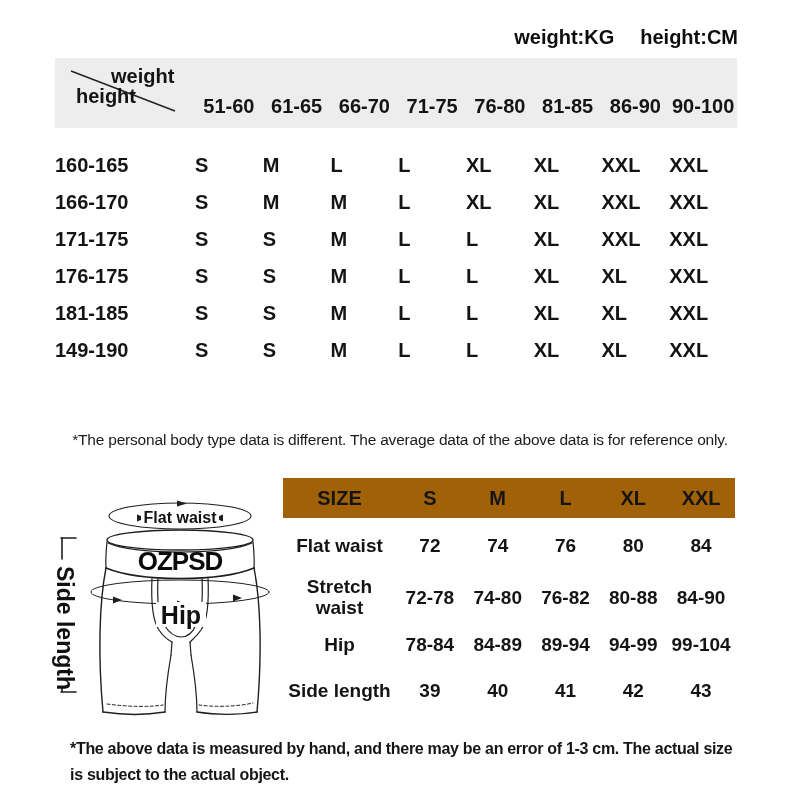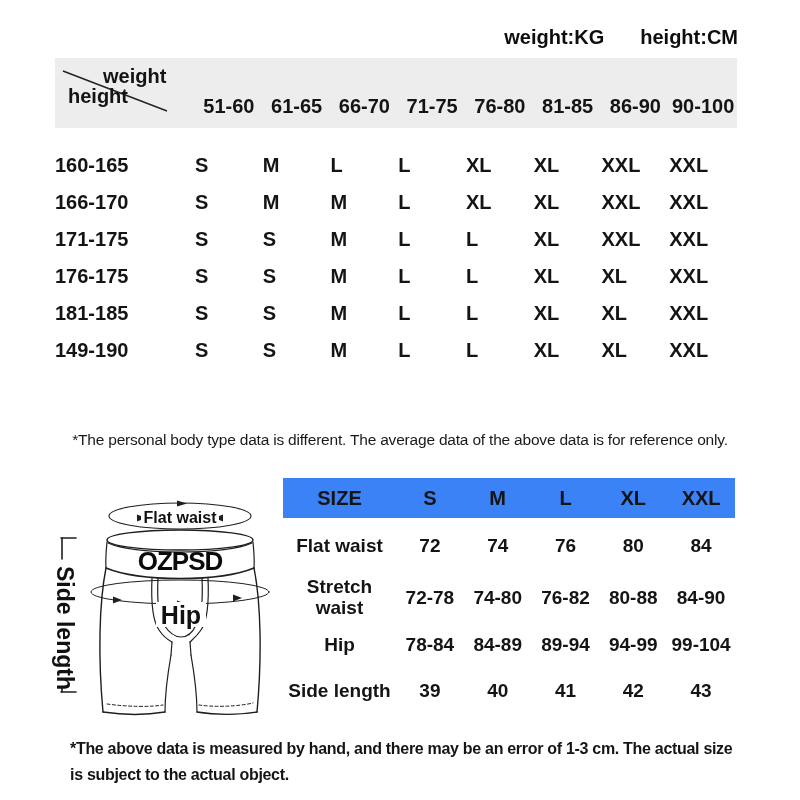--- a/index.html
+++ b/index.html
@@ -2,41 +2,41 @@
 <html><head>
 <meta charset="utf-8">
 <style>
   * { margin:0; padding:0; box-sizing:border-box; }
   html,body { background:#ffffff; }
   #page {
     position:relative; width:800px; height:800px; background:#fff;
     font-family:"Liberation Sans","DejaVu Sans",sans-serif; color:#141414; overflow:hidden;
   }
   
-  .units { position:absolute; top:26px; right:62px; display:flex; gap:36px;
+  .units { position:absolute; top:26px; right:62px; display:flex; gap:26px;
            font-size:20px; font-weight:700; color:#0e0e0e; }
   
   .t1 { position:absolute; left:55px; top:58px; width:682px; }
   .t1head { display:grid; grid-template-columns:140px repeat(8,1fr); background:#ededed; height:70px; }
   .t1head .col { display:flex; align-items:center; justify-content:center; padding-top:26px;
                  font-size:20px; font-weight:700; }
-  .corner { position:relative; height:100%; }
+  .corner { position:relative; height:100%;margin-left:8px; }
   .corner svg { position:absolute; left:0; top:0; }
   .corner .cw  { position:absolute; left:48px; top:7px;  font-size:20px; font-weight:700; }
   .corner .chh { position:absolute; left:13px; bottom:20px; font-size:20px; font-weight:700; }
   .t1body { padding-top:19px; }
   .t1row { display:grid; grid-template-columns:140px repeat(8,1fr); height:37px;
            align-items:center; text-align:left; font-size:20px; font-weight:700; }
   .note1 { position:absolute; top:399px; left:0; width:100%; text-align:center;
            font-size:15.5px; letter-spacing:-0.2px; white-space:nowrap; font-weight:400; color:#1a1a1a;margin-top:32px; }
   
   .diagram { position:absolute; left:45px; top:488px; width:250px; height:240px; }
   
   .t2 { position:absolute; left:283px; top:478px; width:452px; }
-  .t2head { display:grid; grid-template-columns:113px repeat(5,1fr); background:#3b82f6;
+  .t2head { display:grid; grid-template-columns:113px repeat(5,1fr); background:#a16207;
             height:40px; align-items:center; text-align:center; font-size:20px; font-weight:700; }
   .t2row  { display:grid; grid-template-columns:113px repeat(5,1fr);
             align-items:center; text-align:center; font-size:19px; font-weight:700; }
   .t2row.h1{height:56px} .t2row.h2{height:48px} .t2row.h3{height:46px} .t2row.h4{height:46px}
   .narrow { display:inline-block; width:76px; line-height:1.1; }
   .note2 { position:absolute; left:70px; top:736px; width:668px; font-size:16px; font-weight:700;
            letter-spacing:-0.3px; line-height:1.65; color:#151515; }
 </style>
 </head>
 <body>

